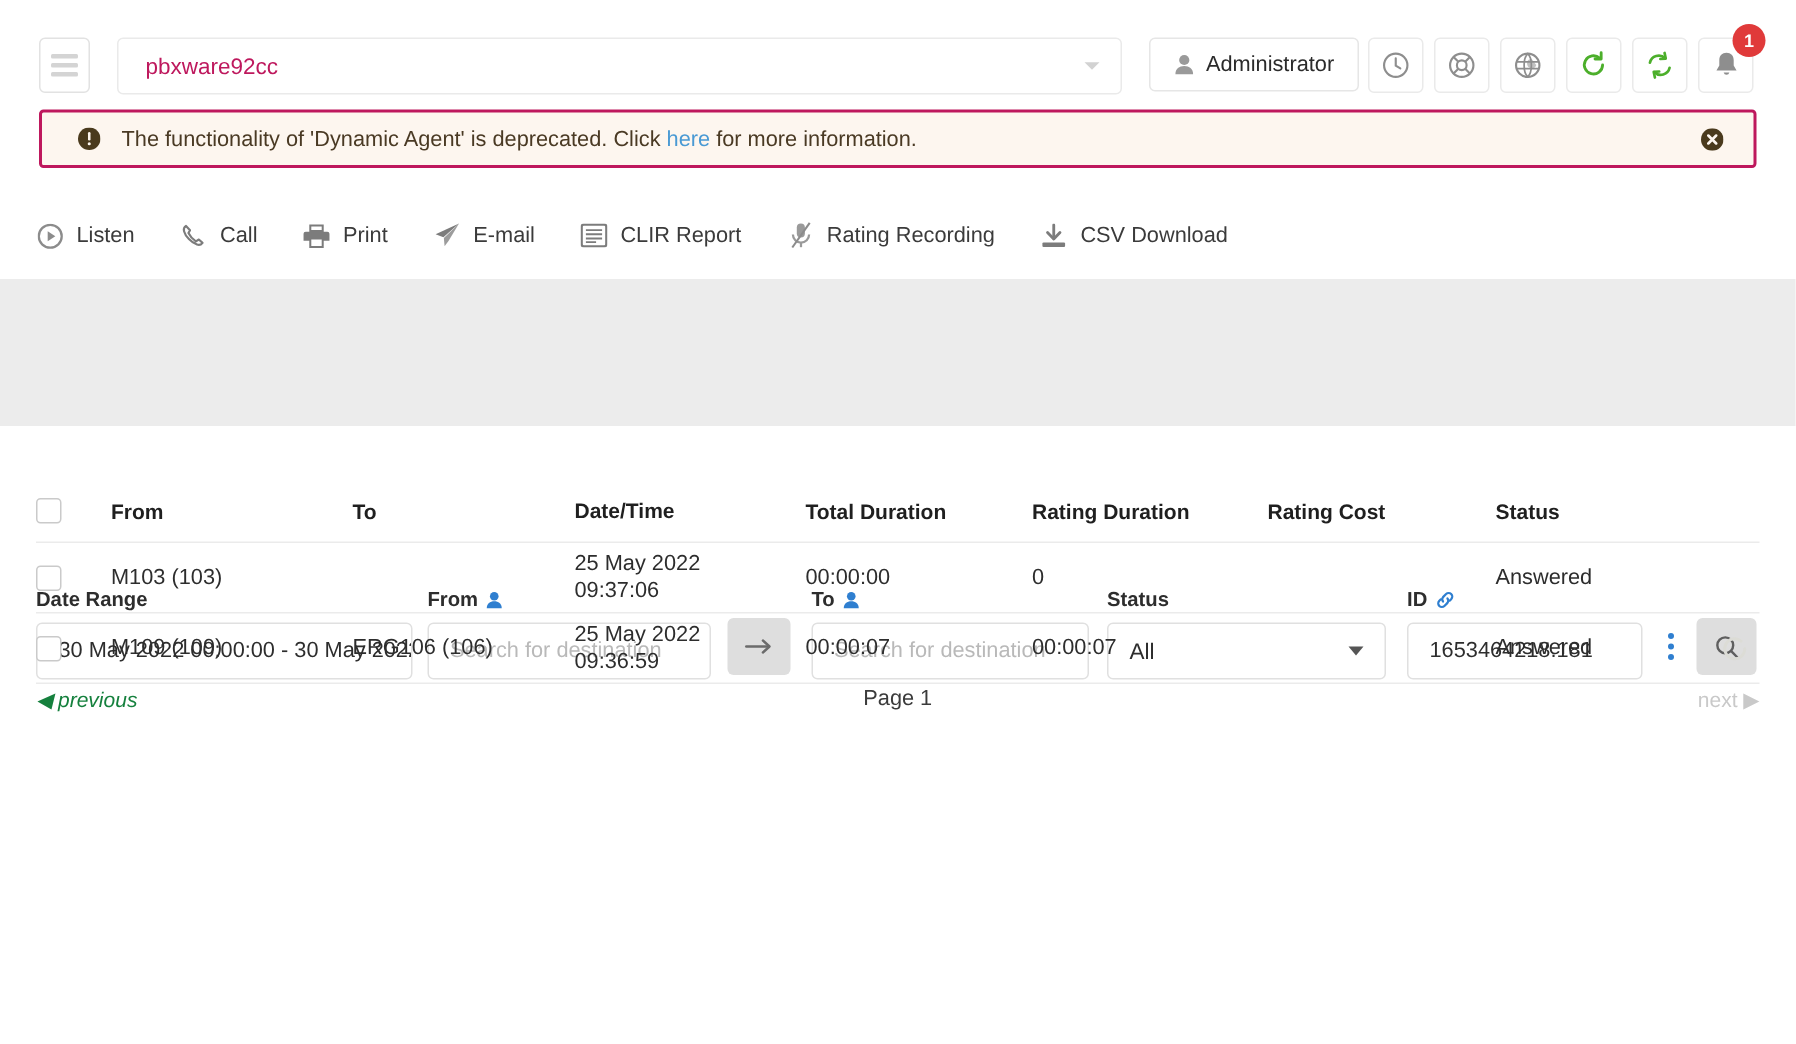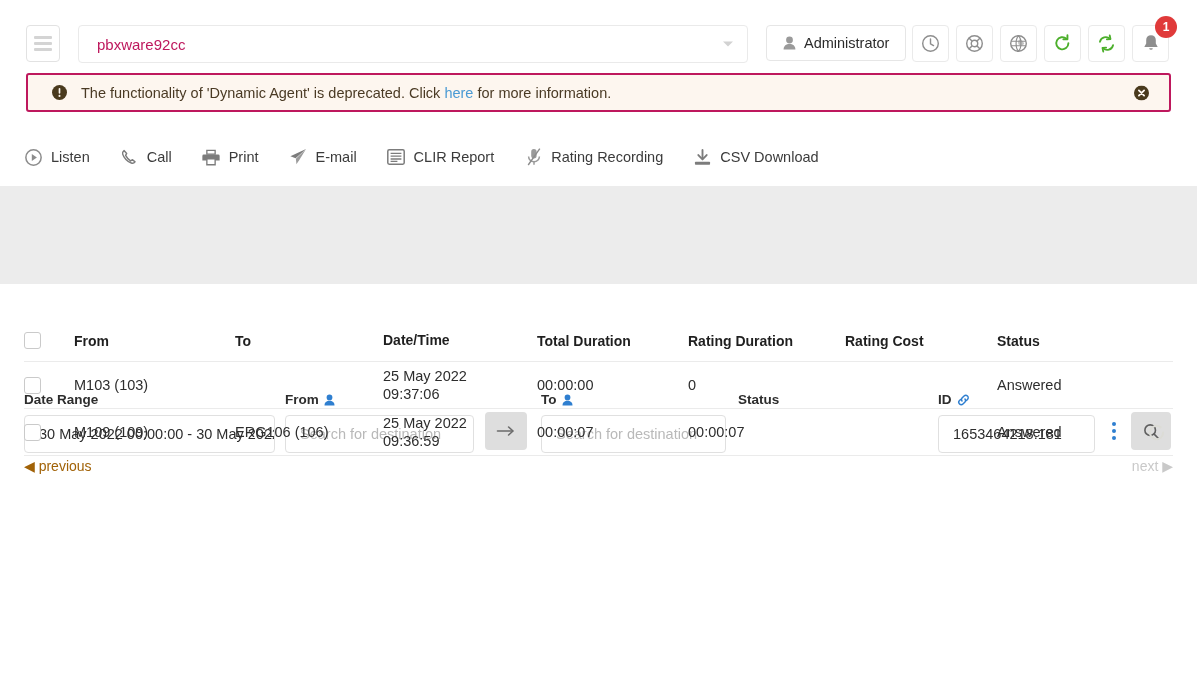--- a/index.html
+++ b/index.html
@@ -154,21 +154,21 @@
   .c-act  { flex: 1; display: flex; justify-content: flex-end; padding-right: 12px; }
   .chk {
     width: 17px; height: 17px; border: 1px solid #cacaca; border-radius: 3px; background: #fff;
     cursor: pointer; display: block;
   }
   .status-ans { color: #2e9e44; }
   .dtline { display: block; }
 
   
   .pager { position: absolute; left: 0; top: 458px; width: 1197px; height: 26px; }
-  .pg-prev { position: absolute; left: 24px; top: 0; font-size: 14px; color: #a16207; cursor: pointer; }
+  .pg-prev { position: absolute; left: 24px; top: 0; font-size: 14px; color: #15803d; cursor: pointer; font-style: italic; }
   .pg-page { position: absolute; left: 0; top: 0; width: 1197px; text-align: center; font-size: 14.5px; color: #3b3b3b; }
   .pg-next { position: absolute; right: 24px; top: 0; font-size: 14px; color: #c9c9c9; cursor: pointer; }
 </style>
 </head>
 <body>
 
 <div class="topbar">
 
   <div class="hamburger">
     <i></i>
@@ -367,20 +367,24 @@
       <svg width="11" height="12" viewBox="0 0 13 14">
         <circle cx="6.5" cy="4" r="3.4" fill="#2f7fd0"></circle>
         <path d="M0.6 13.5 C0.6 9.8 3.2 8 6.5 8 C9.8 8 12.4 9.8 12.4 13.5 Z" fill="#2f7fd0"></path>
       </svg>
     </div>
     <div class="finput ph" style="width:185px;">Search for destination</div>
   </div>
 
   <div class="fgroup" style="left:738px; top:206px; width:186px;">
     <div class="flabel">Status</div>
+    <div class="fselect" style="width:186px;">
+      <span>All</span>
+      <span class="caret2"></span>
+    </div>
   </div>
 
   <div class="fgroup" style="left:938px; top:206px; width:157px;">
     <div class="flabel">
       <span>ID</span>
       <svg width="13" height="12" viewBox="0 0 14 13">
         <path d="M5.4 7.6 a2.6 2.6 0 0 1 0 -3.2 L7.6 2.2 a2.6 2.6 0 0 1 3.7 3.7 L10.2 7" fill="none" stroke="#2f7fd0" stroke-width="1.6" stroke-linecap="round"></path>
         <path d="M8.6 5.4 a2.6 2.6 0 0 1 0 3.2 L6.4 10.8 a2.6 2.6 0 0 1 -3.7 -3.7 L3.8 6" fill="none" stroke="#2f7fd0" stroke-width="1.6" stroke-linecap="round"></path>
       </svg>
     </div>
@@ -456,17 +460,18 @@
     </div>
   </div>
 
 </div>
 
 <div class="pager">
   <span class="pg-prev">
     <span>◀</span>
     <span>previous</span>
   </span>
+  <span class="pg-page">Page 1</span>
   <span class="pg-next">
     <span>next</span>
     <span>▶</span>
   </span>
 </div>
 
 </body></html>

